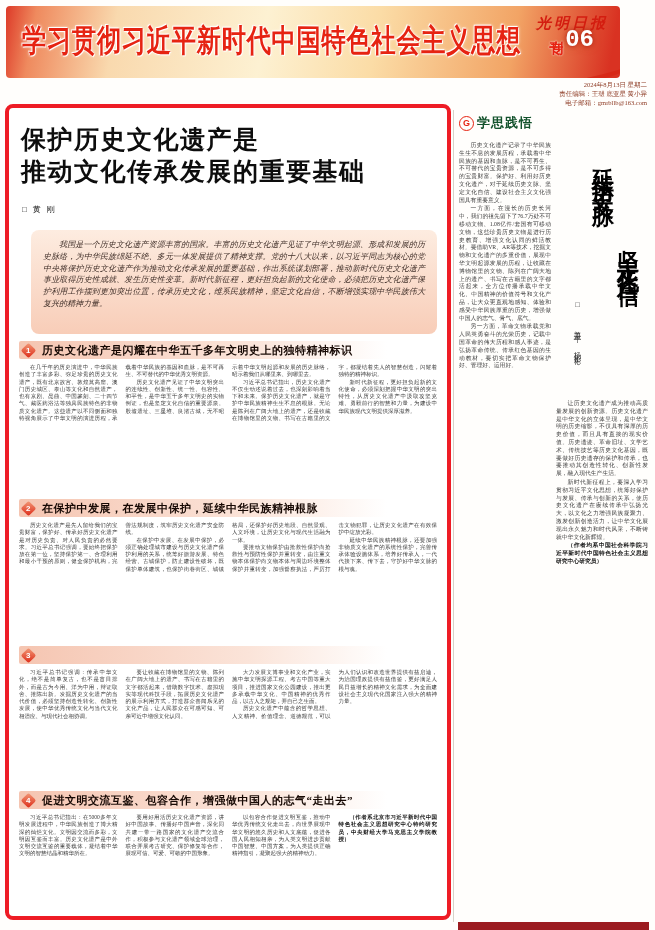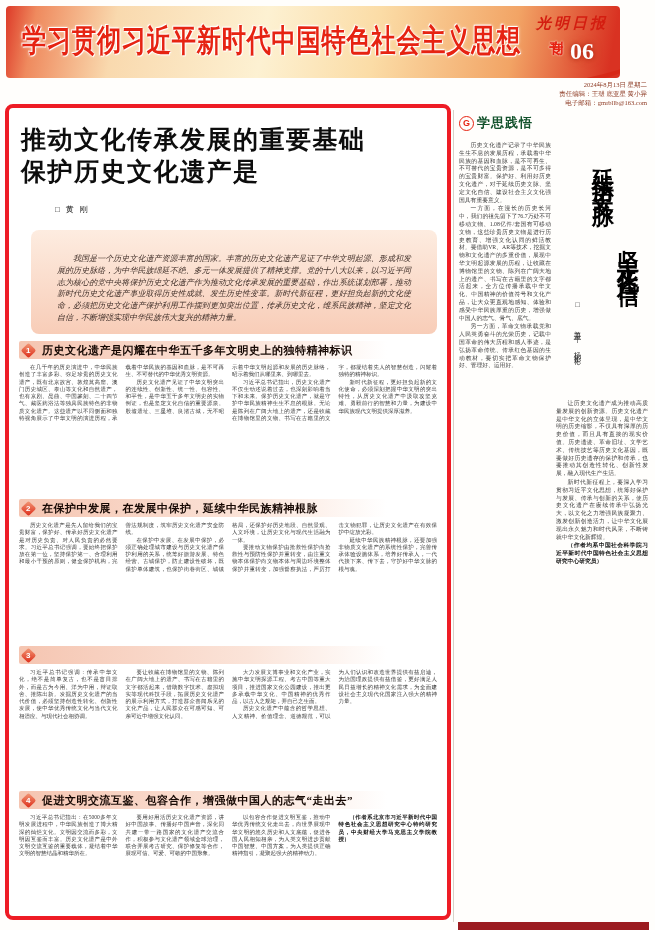--- a/index.html
+++ b/index.html
@@ -13,36 +13,36 @@
   .banner::after{content:"";position:absolute;right:-30px;bottom:-26px;width:420px;height:70px;
     border-radius:50%;border-bottom:7px solid rgba(214,38,20,.75);transform:rotate(-4deg);}
   .banner-title{position:absolute;left:16px;top:14px;font-size:31px;font-weight:bold;color:#e62312;
     white-space:nowrap;transform:scaleX(.78);transform-origin:left center;
     text-shadow:0 0 2px #fff,0 0 4px #fff,1px 1px 0 #fff,-1px -1px 0 #fff;letter-spacing:1px;}
   .banner-supp{position:absolute;left:541px;top:22px;writing-mode:vertical-rl;text-orientation:upright;
     font-size:14px;font-weight:bold;color:#e62312;letter-spacing:2px;
     text-shadow:0 0 2px #fff;}
   .masthead{position:absolute;right:12px;top:8px;font-size:15px;font-weight:bold;font-style:italic;
     color:#d41d10;letter-spacing:3px;white-space:nowrap;}
-  .page-no{position:absolute;right:26px;top:32px;font-size:24px;font-weight:bold;color:#ffffff;
-    font-family:Liberation Serif, serif;text-shadow:0 0 4px rgba(170,30,15,.9),0 0 8px rgba(200,60,30,.8);}
+  .page-no{position:absolute;right:26px;top:20px;font-size:24px;font-weight:bold;color:#ffffff;
+    font-family:Liberation Mono, monospace;text-shadow:0 0 4px rgba(170,30,15,.9),0 0 8px rgba(200,60,30,.8);}
 
   
   .meta{position:absolute;right:8px;top:80px;text-align:right;font-size:6.5px;line-height:9px;color:#8d3a23;}
 
   
   .article-box{position:absolute;left:5px;top:104px;width:438px;height:808px;
     border:4px solid #ee1c25;border-radius:8px;background:#ffffff;}
   .headline{position:absolute;left:12px;top:16px;font-size:25px;line-height:32px;font-weight:bold;
     color:#0d0d0d;letter-spacing:1.5px;}
-  .byline{position:absolute;left:13px;top:96px;font-size:8px;color:#222;letter-spacing:2px;margin-left:33px;}
+  .byline{position:absolute;left:13px;top:96px;font-size:8px;color:#222;letter-spacing:2px;}
   .lead{position:absolute;left:22px;top:122px;width:382px;height:86px;padding:9px 12px;border-radius:8px;
     background:linear-gradient(180deg,#fdece0 0%,#f8cdb8 100%);
     font-style:italic;font-size:8px;line-height:11.8px;color:#41302a;text-align:justify;}
-  .lead p{margin:14px;text-indent:2em;}
+  .lead p{margin:0;text-indent:2em;}
 
   .sect{position:absolute;left:10px;width:418px;}
   .sect-strip{display:flex;align-items:center;height:18px;border-radius:2px;
     background:linear-gradient(90deg,#f5c5b1 0%,#fbe4d9 55%,#ffffff 88%);}
   .num-diamond{width:11px;height:11px;margin:0 8px 0 4px;border-radius:2px;transform:rotate(45deg);
     background:linear-gradient(135deg,#f29a77,#dd2a18);display:flex;align-items:center;justify-content:center;flex:none;}
   .num-diamond span{transform:rotate(-45deg);color:#fff;font-size:8px;font-weight:bold;
     font-family:"Liberation Sans",sans-serif;}
   .sect-heading{font-size:11px;font-weight:bold;color:#170904;letter-spacing:.5px;white-space:nowrap;}
   .sect-body{margin-top:5px;column-gap:8px;column-count:4;text-align:justify;
@@ -85,22 +85,22 @@
   </div>
 
   <div class="meta">
     <div>2024年8月13日 星期二</div>
     <div>责任编辑：王琎 底亚星 黄小异</div>
     <div>电子邮箱：gmrbllb@163.com</div>
   </div>
 
   <div class="article-box">
     <div class="headline">
+      <div>保护历史文化遗产是</div>
       <div>推动文化传承发展的重要基础</div>
-      <div>保护历史文化遗产是</div>
     </div>
     <div class="byline">□ 黄  刚</div>
 
     <div class="lead">
       <p>我国是一个历史文化遗产资源丰富的国家。丰富的历史文化遗产见证了中华文明起源、形成和发展的历史脉络，为中华民族绵延不绝、多元一体发展提供了精神支撑。党的十八大以来，以习近平同志为核心的党中央将保护历史文化遗产作为推动文化传承发展的重要基础，作出系统谋划部署，推动新时代历史文化遗产事业取得历史性成就、发生历史性变革。新时代新征程，更好担负起新的文化使命，必须把历史文化遗产保护利用工作摆到更加突出位置，传承历史文化，维系民族精神，坚定文化自信，不断增强实现中华民族伟大复兴的精神力量。</p>
     </div>
 
     <div class="sect" id="sect-1">
       <div class="sect-strip">
         <div class="num-diamond">

